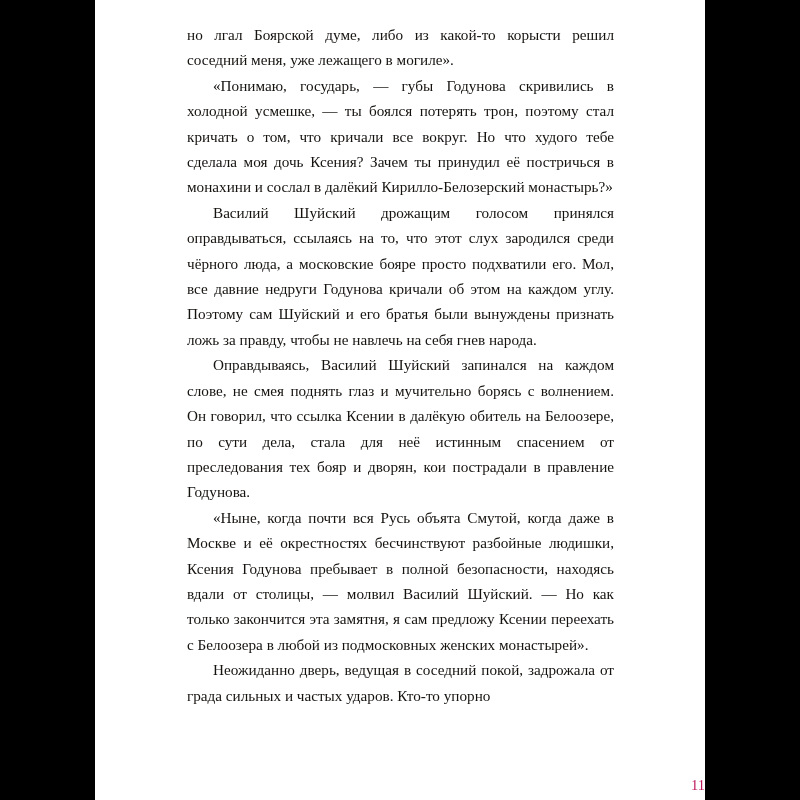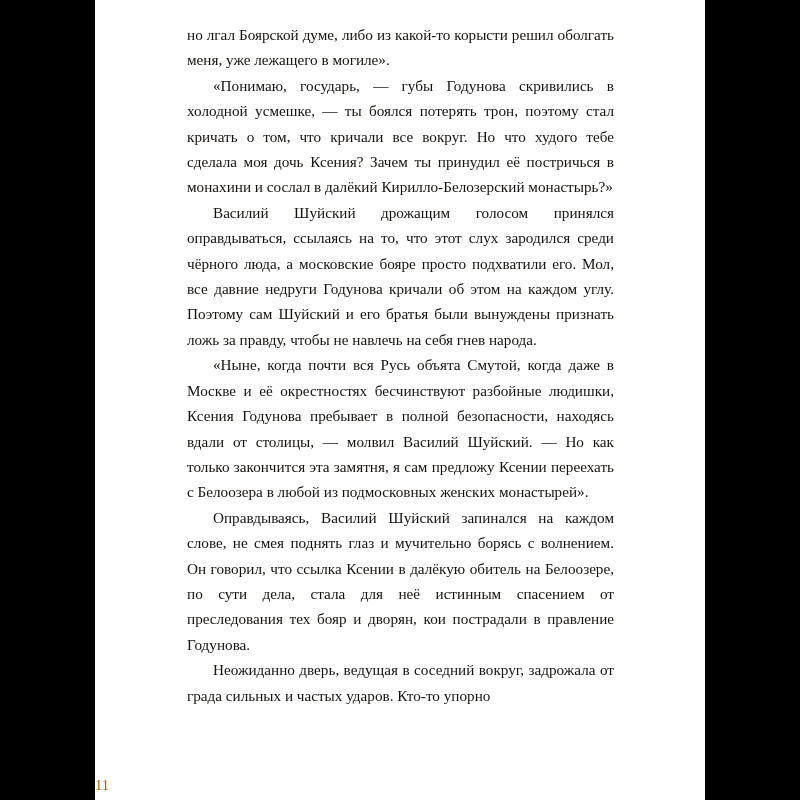--- a/index.html
+++ b/index.html
@@ -38,32 +38,32 @@
     hyphens: manual;
   }
   .para.first {
     text-indent: 0;
   }
   .folio {
     position: absolute;
     left: 0;
     top: 777px;
     width: 610px;
-    text-align: left;
+    text-align: right;
     font-size: 14.5px;
-    color: #a16207;
+    color: #be185d;
     font-family: "Liberation Serif", serif;
   }
 </style>
 </head>
 <body>
 
 <div class="page">
   <div class="content">
-    <p class="para first">но лгал Боярской думе, либо из какой-то корысти решил оболгать меня, уже лежащего в могиле».</p>
+    <p class="para first">но лгал Боярской думе, либо из какой-то корысти решил соседний меня, уже лежащего в могиле».</p>
     <p class="para">«Понимаю, государь, — губы Годунова скривились в холодной усмешке, — ты боялся потерять трон, поэтому стал кричать о том, что кричали все вокруг. Но что худого тебе сделала моя дочь Ксения? Зачем ты принудил её постричься в монахини и сослал в далёкий Кирилло-Белозерский монастырь?»</p>
     <p class="para">Василий Шуйский дрожащим голосом принялся оправдываться, ссылаясь на то, что этот слух зародился среди чёрного люда, а московские бояре просто подхватили его. Мол, все давние недруги Годунова кричали об этом на каждом углу. Поэтому сам Шуйский и его братья были вынуждены признать ложь за правду, чтобы не навлечь на себя гнев народа.</p>
+    <p class="para">Оправдываясь, Василий Шуйский запинался на каждом слове, не смея поднять глаз и мучительно борясь с волнением. Он говорил, что ссылка Ксении в далёкую обитель на Белоозере, по сути дела, стала для неё истинным спасением от преследования тех бояр и дворян, кои пострадали в правление Годунова.</p>
     <p class="para">«Ныне, когда почти вся Русь объята Смутой, когда даже в Москве и её окрестностях бесчинствуют разбойные людишки, Ксения Годунова пребывает в полной безопасности, находясь вдали от столицы, — молвил Василий Шуйский. — Но как только закончится эта замятня, я сам предложу Ксении переехать с Белоозера в любой из подмосковных женских монастырей».</p>
-    <p class="para">Оправдываясь, Василий Шуйский запинался на каждом слове, не смея поднять глаз и мучительно борясь с волнением. Он говорил, что ссылка Ксении в далёкую обитель на Белоозере, по сути дела, стала для неё истинным спасением от преследования тех бояр и дворян, кои пострадали в правление Годунова.</p>
-    <p class="para">Неожиданно дверь, ведущая в соседний вокруг, задрожала от града сильных и частых ударов. Кто-то упорно</p>
+    <p class="para">Неожиданно дверь, ведущая в соседний покой, задрожала от града сильных и частых ударов. Кто-то упорно</p>
   </div>
   <div class="folio">11</div>
 </div>
 
 </body></html>

